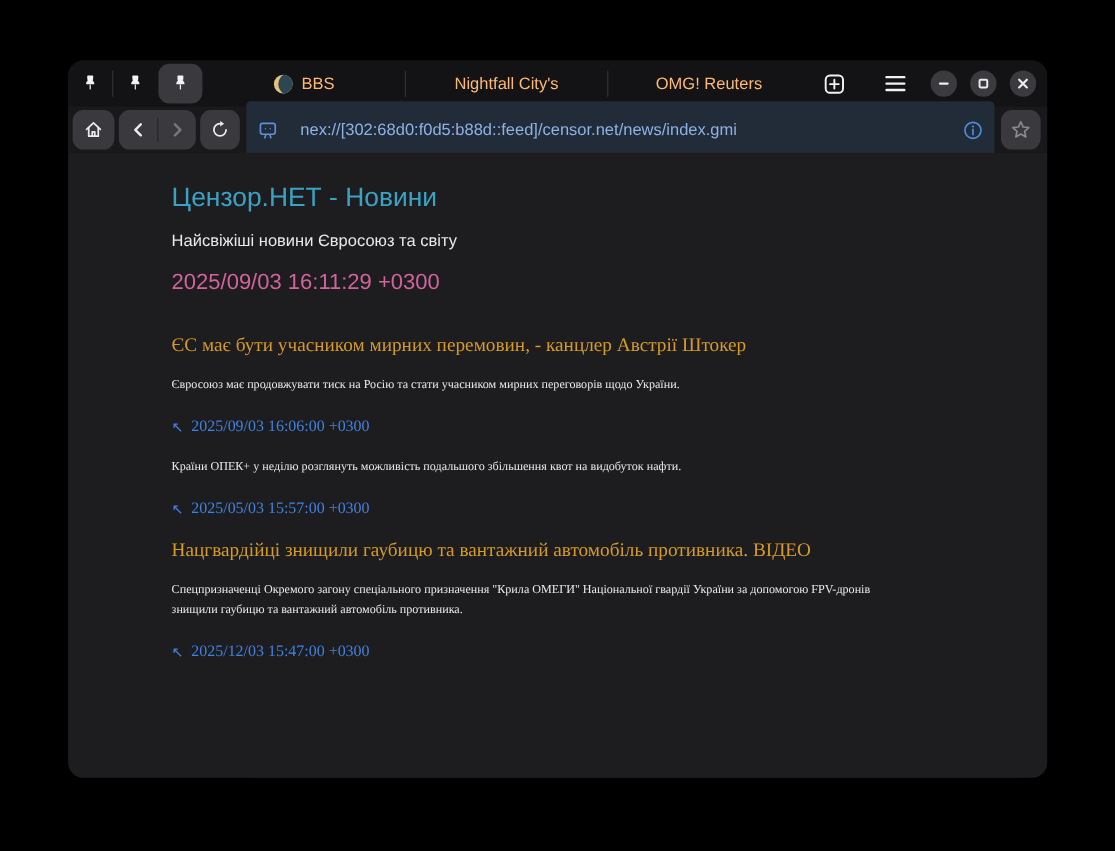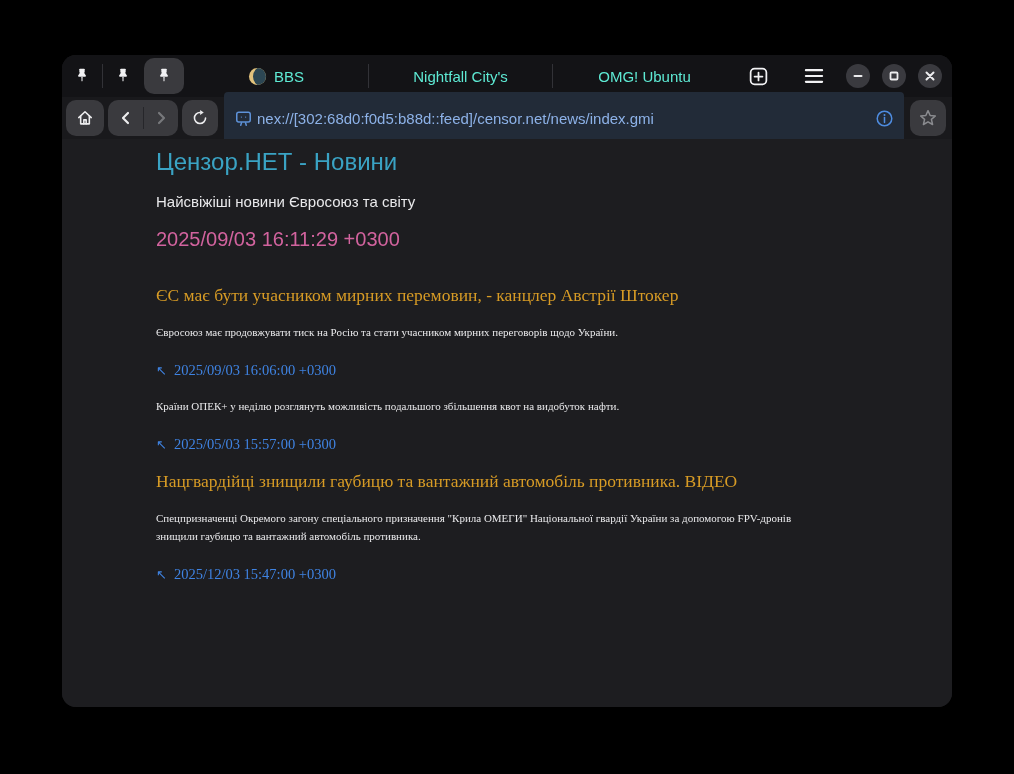--- a/index.html
+++ b/index.html
@@ -12,48 +12,48 @@
     position:absolute;left:62px;top:55px;width:890px;height:652px;
     background:#1d1d20;border-radius:14px;overflow:hidden;
     display:flex;flex-direction:column;
   }
   
   .tabbar{height:42px;background:#131316;display:flex;align-items:center;flex-shrink:0;}
   .pin-btn{width:40px;height:42px;display:flex;align-items:center;justify-content:center;color:#f2f2f4;cursor:pointer;}
   .pin-btn.active{height:36px;border-radius:10px;background:#3a3a3e;margin:3px 1px;}
   .vdiv{width:1px;height:24px;background:#323237;flex-shrink:0;}
   .tab{width:183px;height:42px;display:flex;align-items:center;justify-content:center;gap:8px;
-       color:#5eead4;font-size:15px;cursor:pointer;white-space:nowrap;}
+       color:#fdba74;font-size:15px;cursor:pointer;white-space:nowrap;}
   .moon{width:17px;height:17px;border-radius:50%;background:#e2c27c;position:relative;overflow:hidden;flex-shrink:0;}
   .moon::after{content:"";position:absolute;left:4px;top:-1px;width:17px;height:19px;border-radius:50%;background:#2c4653;}
   .icon-btn{height:42px;display:flex;align-items:center;justify-content:center;color:#f2f2f4;cursor:pointer;}
   .newtab-btn{width:44px;}
   .menu-btn{width:40px;margin-left:14px;}
   .winctl{width:24px;height:24px;border-radius:50%;background:#3a3a3f;color:#ececee;
           display:flex;align-items:center;justify-content:center;margin-left:12px;cursor:pointer;flex-shrink:0;}
   .winctl.close{margin-right:10px;}
   
   .navbar{height:42px;background:#19191c;display:flex;align-items:center;padding:0 4px;flex-shrink:0;}
   .nav-btn{height:36px;border-radius:10px;background:#3a3a3e;color:#ececee;
            display:flex;align-items:center;justify-content:center;cursor:pointer;flex-shrink:0;}
   .home-btn{width:38px;}
   .backfwd{width:70px;margin-left:4px;padding:0;}
   .backfwd .half{width:34px;height:36px;display:flex;align-items:center;justify-content:center;cursor:pointer;}
   .backfwd .sep{width:1px;height:22px;background:#26262a;}
   .fwd{color:#77787c;}
   .reload-btn{width:36px;margin-left:4px;}
   .urlbar{flex:1;height:52px;margin-left:6px;border-radius:4px;background:#222b38;
-          display:flex;align-items:center;padding:0 10px;gap:4px;min-width:0;cursor:text;}
+          display:flex;align-items:center;padding:0 10px;gap:20px;min-width:0;cursor:text;}
   .urlbar .scheme-icon{color:#5e92d8;flex-shrink:0;display:flex;}
   .url-text{color:var(--c-url_text,#8db2e8);font-size:15px;white-space:nowrap;overflow:hidden;}
   .info-btn{margin-left:auto;color:#4e8ce0;display:flex;flex-shrink:0;cursor:pointer;}
   .star-btn{width:36px;margin-left:6px;margin-right:2px;color:#8a8b8f;}
   
   .content{flex:1;background:#1d1d20;padding:9px 80px 0 94px;overflow:hidden;}
-  .page-title{color:var(--c-title,#3aa3c4);font-size:24px;font-weight:500;margin-top:0;}
+  .page-title{color:var(--c-title,#3aa3c4);font-size:24px;font-weight:500;margin-top:18px;}
   .subtitle{color:var(--c-body,#e9e9eb);font-size:15px;margin-top:17px;}
   .ts-heading{color:var(--c-timestamp,#d2639e);font-size:20px;font-weight:400;margin-top:18px;}
   .article{margin-top:34px;font-family:Liberation Serif, serif;}
   .article + .article{margin-top:18px;}
   .headline{color:var(--c-headline,#d79b25);font-size:17.5px;font-weight:500;white-space:nowrap;}
   .summary{color:var(--c-body,#e9e9eb);font-size:11px;line-height:18px;margin-top:17px;max-width:668px;}
   .link-line{color:var(--c-link,#3f83e2);font-size:14.5px;margin-top:21px;display:flex;align-items:center;gap:7px;cursor:pointer;width:max-content;}
   .link-arrow{font-size:13px;line-height:1;}
   svg{display:block;}
 </style>
@@ -95,21 +95,21 @@
     <div class="tab">
       <span class="moon"></span>
       <span>BBS</span>
     </div>
     <div class="vdiv"></div>
     <div class="tab">
       <span>Nightfall City's</span>
     </div>
     <div class="vdiv"></div>
     <div class="tab">
-      <span>OMG! Ubuntu</span>
+      <span>OMG! Reuters</span>
     </div>
 
     <div class="icon-btn newtab-btn">
       <span>
         <svg width="21" height="21" viewBox="0 0 24 24" fill="none" stroke="currentColor" stroke-width="2">
           <rect x="3" y="3" width="18" height="18" rx="4.5"></rect>
           <path d="M12 7.5 v9 M7.5 12 h9" stroke-linecap="round"></path>
         </svg>
       </span>
     </div>

